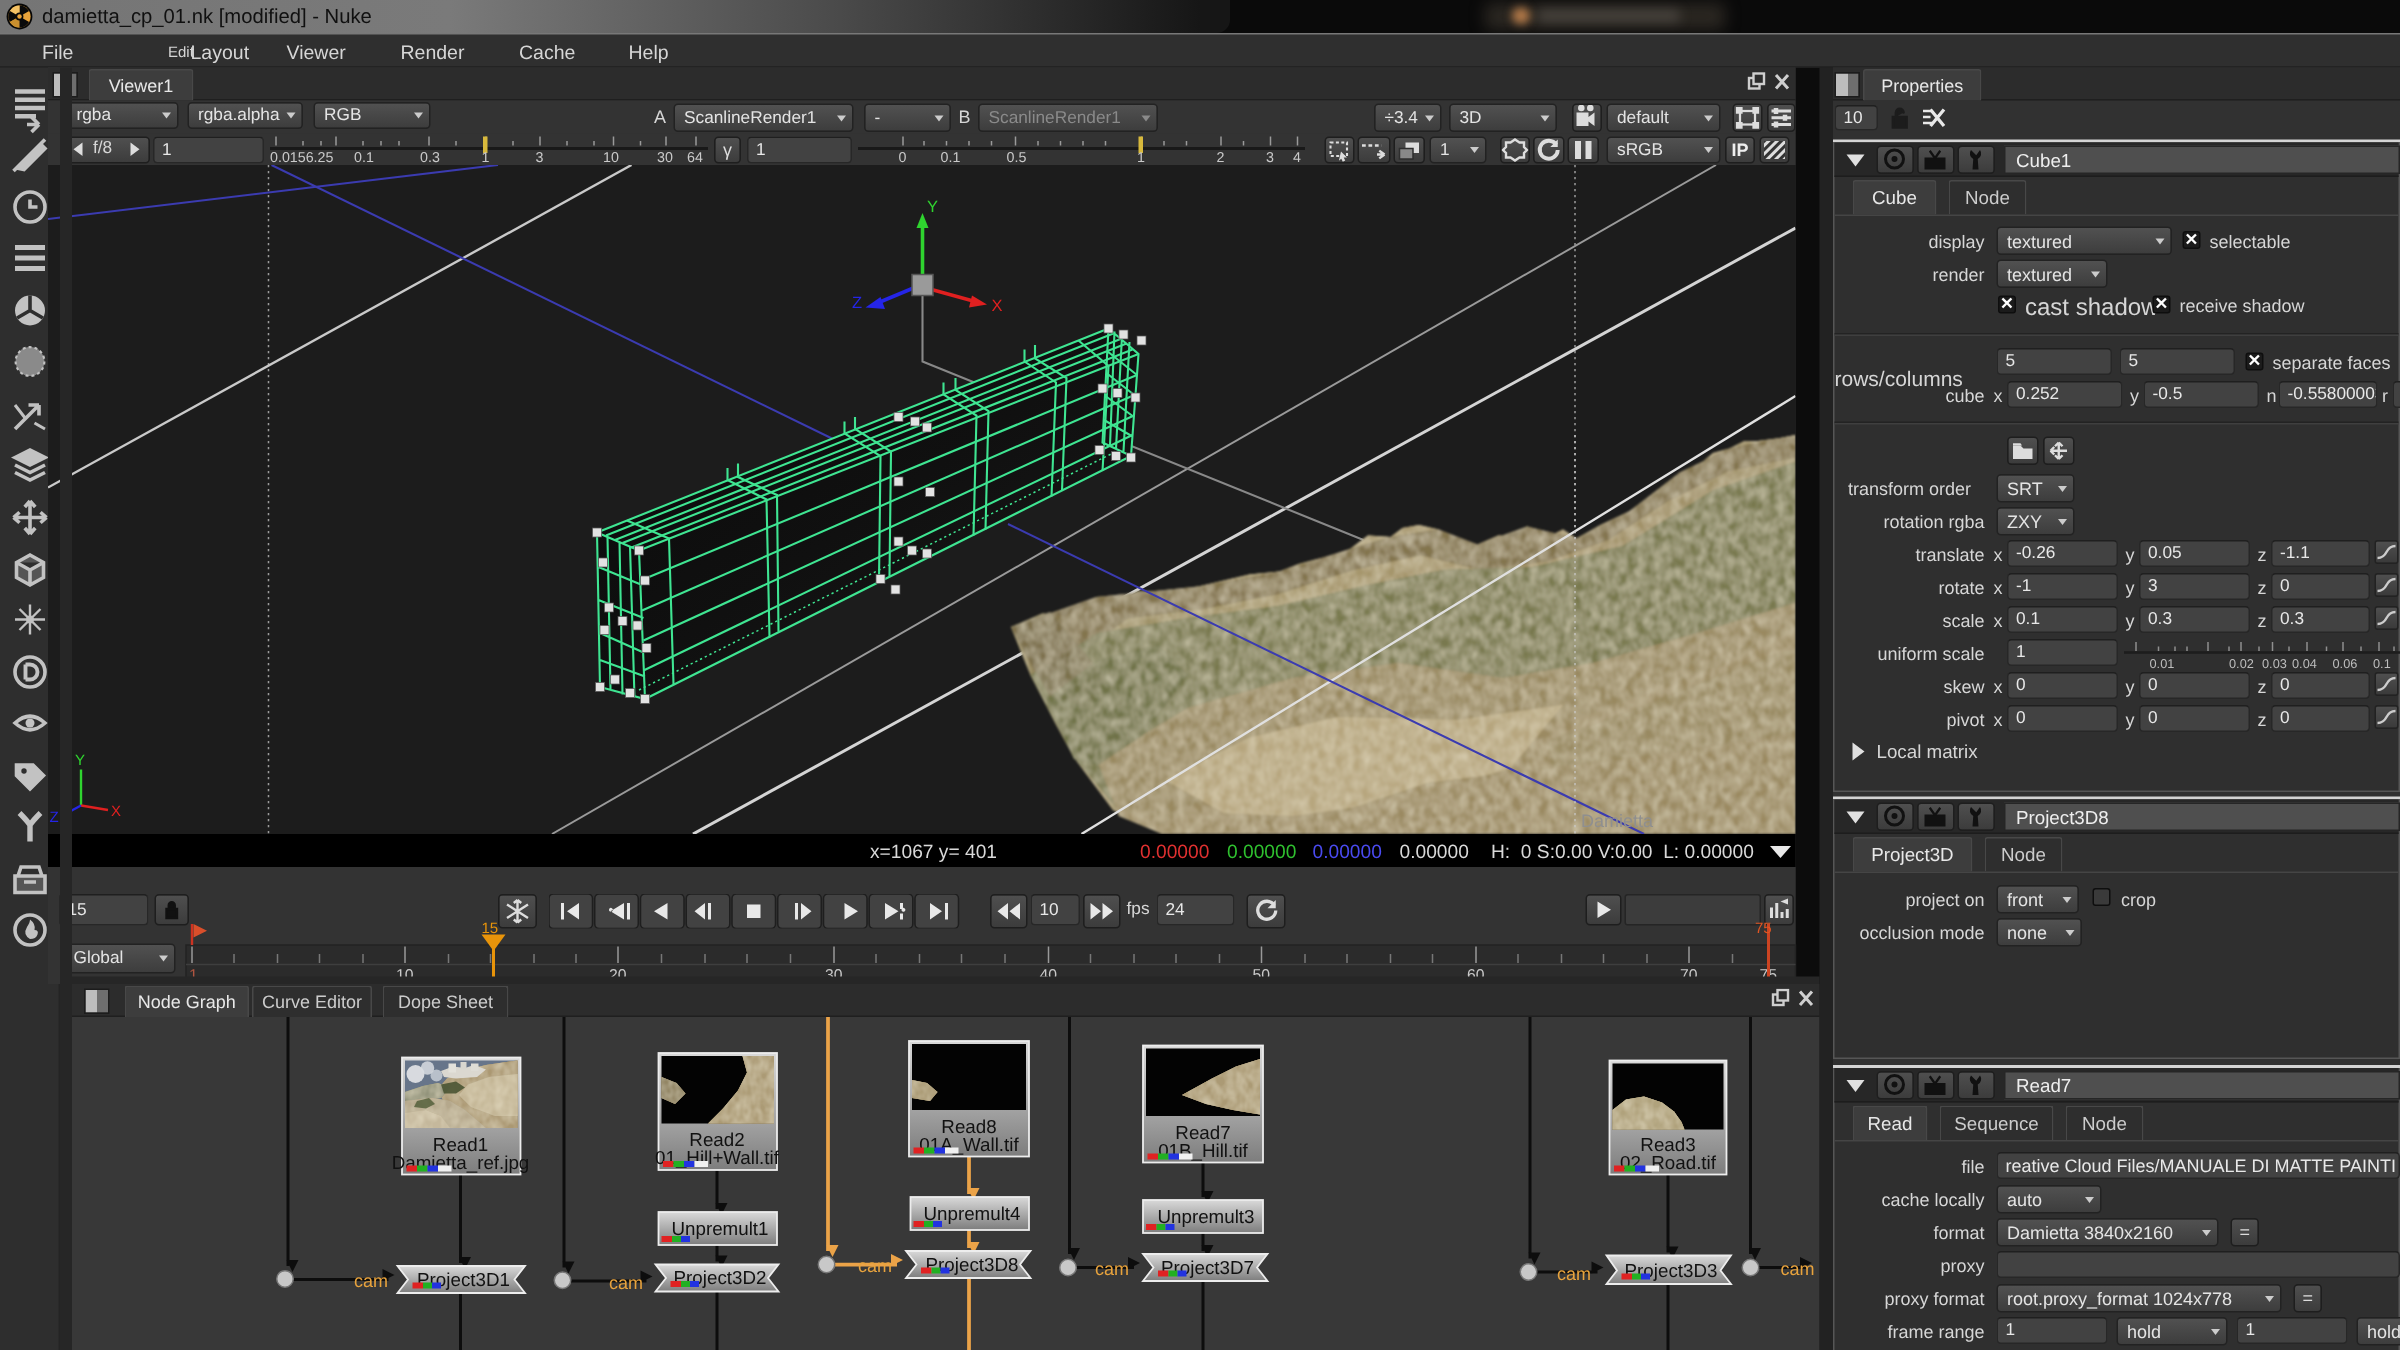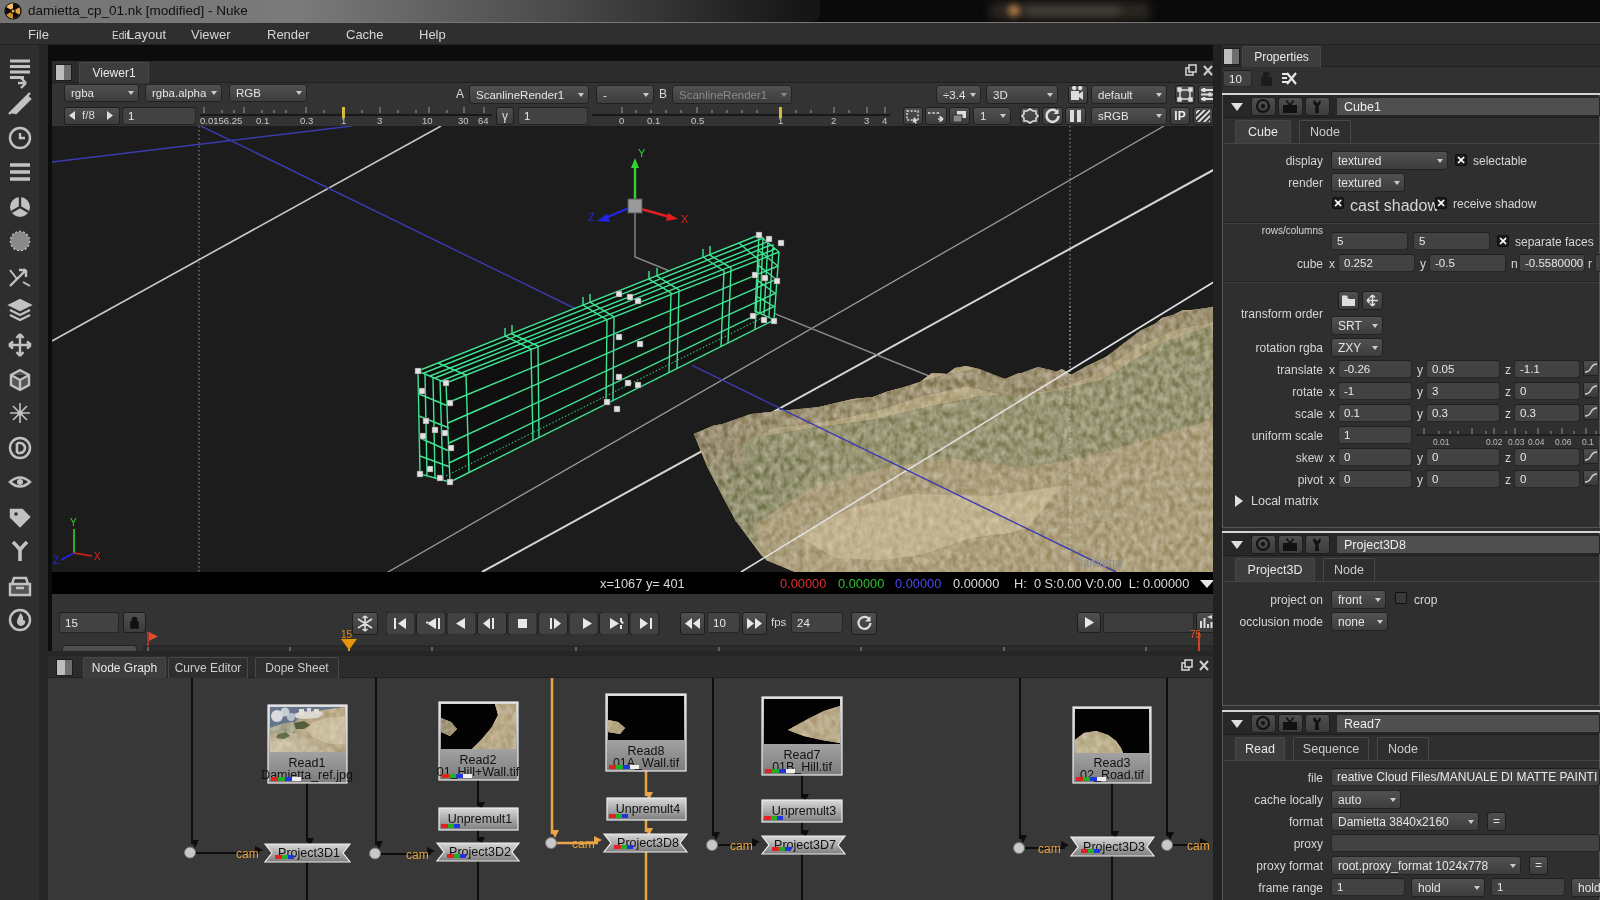--- a/index.html
+++ b/index.html
@@ -110,21 +110,21 @@
             <path d="M-8 -2 L-6 -8 H6 L8 -2 M-4 2 H4"></path>
           </g>
         <g transform="translate(20,599)">
             <circle r="10"></circle>
             <path d="M0 6 Q-5 3 -2 -2 Q0 -5 0 -7 Q4 -4 3 0 Q6 0 5 3 Q4 6 0 6" fill="#c2c2c2" stroke="none"></path>
           </g>
       </g>
     </svg>
   </div>
 
-  <div class="abs" id="viewer" style="left:52px;top:45px;width:1165px;height:611px;background:#333;margin-top:16px;">
+  <div class="abs" id="viewer" style="left:32px;top:45px;width:1165px;height:611px;background:#333;">
 
     <div class="abs" style="left:0;top:0;width:1165px;height:22px;background:#2c2c2c;border-bottom:1px solid #1f1f1f;"></div>
     <div class="hdl" style="left:3px;top:3px;"></div>
     <div class="tab on" style="left:27px;top:1px;width:70px;height:21px;line-height:21px;">Viewer1</div>
     <svg class="abs" style="left:1130px;top:3px" width="32" height="14" viewBox="0 0 32 14">
         <g stroke="#cfcfcf" fill="none" stroke-width="1.6">
           <rect x="4" y="4" width="7" height="7"></rect>
           <rect x="7" y="1" width="7" height="7" fill="#2c2c2c"></rect>
           <path d="M22 2 L30 11 M30 2 L22 11" stroke-width="2"></path>
         </g>
@@ -745,21 +745,21 @@
       <div class="cb" style="left:232px;top:59px;">✕</div>
         <div class="abs txt" style="left:250px;top:59px;font-size:12px;">selectable</div>
       <div class="abs txt" style="left:0;top:81px;width:100px;text-align:right;font-size:12px;">render</div>
       <div class="abs dd" style="left:108px;top:78px;width:74px;height:19px;line-height:18px;font-size:12px;">textured<i class="ar"></i></div>
       <div class="cb" style="left:109px;top:102px;">✕</div>
         <div class="abs txt" style="left:127px;top:102px;font-size:16px;">cast shadow</div>
       <div class="cb" style="left:212px;top:102px;">✕</div>
         <div class="abs txt" style="left:230px;top:102px;font-size:12px;">receive shadow</div>
       <div class="abs" style="left:0;top:127px;width:376px;height:1px;background:#232323;"></div>
         <div class="abs" style="left:0;top:128px;width:376px;height:1px;background:#3f3f3f;"></div>
-      <div class="abs txt" style="left:0;top:130px;width:100px;text-align:right;font-size:10px;">rows/columns</div>
+      <div class="abs txt" style="left:0;top:149px;width:100px;font-size:14px;">rows/columns</div>
       <div class="abs inp" style="left:108px;top:137px;width:77px;height:18px;line-height:17px;">5</div>
       <div class="abs inp" style="left:190px;top:137px;width:77px;height:18px;line-height:17px;">5</div>
       <div class="cb" style="left:274px;top:140px;">✕</div>
         <div class="abs txt" style="left:292px;top:140px;font-size:12px;">separate faces</div>
       <div class="abs txt" style="left:0;top:162px;width:100px;text-align:right;font-size:12px;">cube</div>
       <div class="abs txt" style="left:106px;top:162px;font-size:12px;">x</div>
       <div class="abs inp" style="left:115px;top:159px;width:77px;height:18px;line-height:17px;">0.252</div>
       <div class="abs txt" style="left:197px;top:162px;font-size:12px;">y</div>
       <div class="abs inp" style="left:206px;top:159px;width:77px;height:18px;line-height:17px;">-0.5</div>
       <div class="abs txt" style="left:288px;top:162px;font-size:12px;">n</div>
@@ -770,21 +770,21 @@
         <div class="abs" style="left:0;top:187px;width:376px;height:1px;background:#3f3f3f;"></div>
       <div class="abs btn" style="left:115px;top:196px;width:21px;height:19px;"><svg width="19" height="17" viewBox="0 0 19 17">
             <path d="M3 5 h5 l2 2 h6 v7 H3 z" fill="#ddd"></path>
             <path d="M3 5 v-1.5 h5 l1 1.5" fill="#ddd"></path>
           </svg></div>
       <div class="abs btn" style="left:139px;top:196px;width:21px;height:19px;"><svg width="19" height="17" viewBox="0 0 19 17">
             <g stroke="#ddd" stroke-width="1.6">
               <path d="M9.5 3 V14 M4 8.5 H15 M9.5 3 l-2.5 2.5 M9.5 3 l2.5 2.5 M9.5 14 l-2.5 -2.5 M9.5 14 l2.5 -2.5 M4 8.5 l2.5 -2.5 M4 8.5 l2.5 2.5"></path>
             </g>
           </svg></div>
-      <div class="abs txt" style="left:0;top:212px;width:100px;text-align:right;font-size:12px;">transform order</div>
+      <div class="abs txt" style="left:0;top:224px;width:100px;text-align:center;font-size:12px;">transform order</div>
       <div class="abs dd" style="left:108px;top:221px;width:52px;height:19px;line-height:18px;font-size:12px;">SRT<i class="ar"></i></div>
       <div class="abs txt" style="left:0;top:246px;width:100px;text-align:right;font-size:12px;">rotation rgba</div>
       <div class="abs dd" style="left:108px;top:243px;width:52px;height:19px;line-height:18px;font-size:12px;">ZXY<i class="ar"></i></div>
       <div class="abs txt" style="left:0;top:268px;width:100px;text-align:right;font-size:12px;">translate</div>
       <div class="abs txt" style="left:106px;top:268px;font-size:12px;">x</div>
         <div class="abs inp" style="left:115px;top:265px;width:74px;height:18px;line-height:17px;">-0.26</div>
       <div class="abs txt" style="left:194px;top:268px;font-size:12px;">y</div>
         <div class="abs inp" style="left:203px;top:265px;width:74px;height:18px;line-height:17px;">0.05</div>
       <div class="abs txt" style="left:282px;top:268px;font-size:12px;">z</div>
         <div class="abs inp" style="left:291px;top:265px;width:66px;height:18px;line-height:17px;">-1.1</div>

